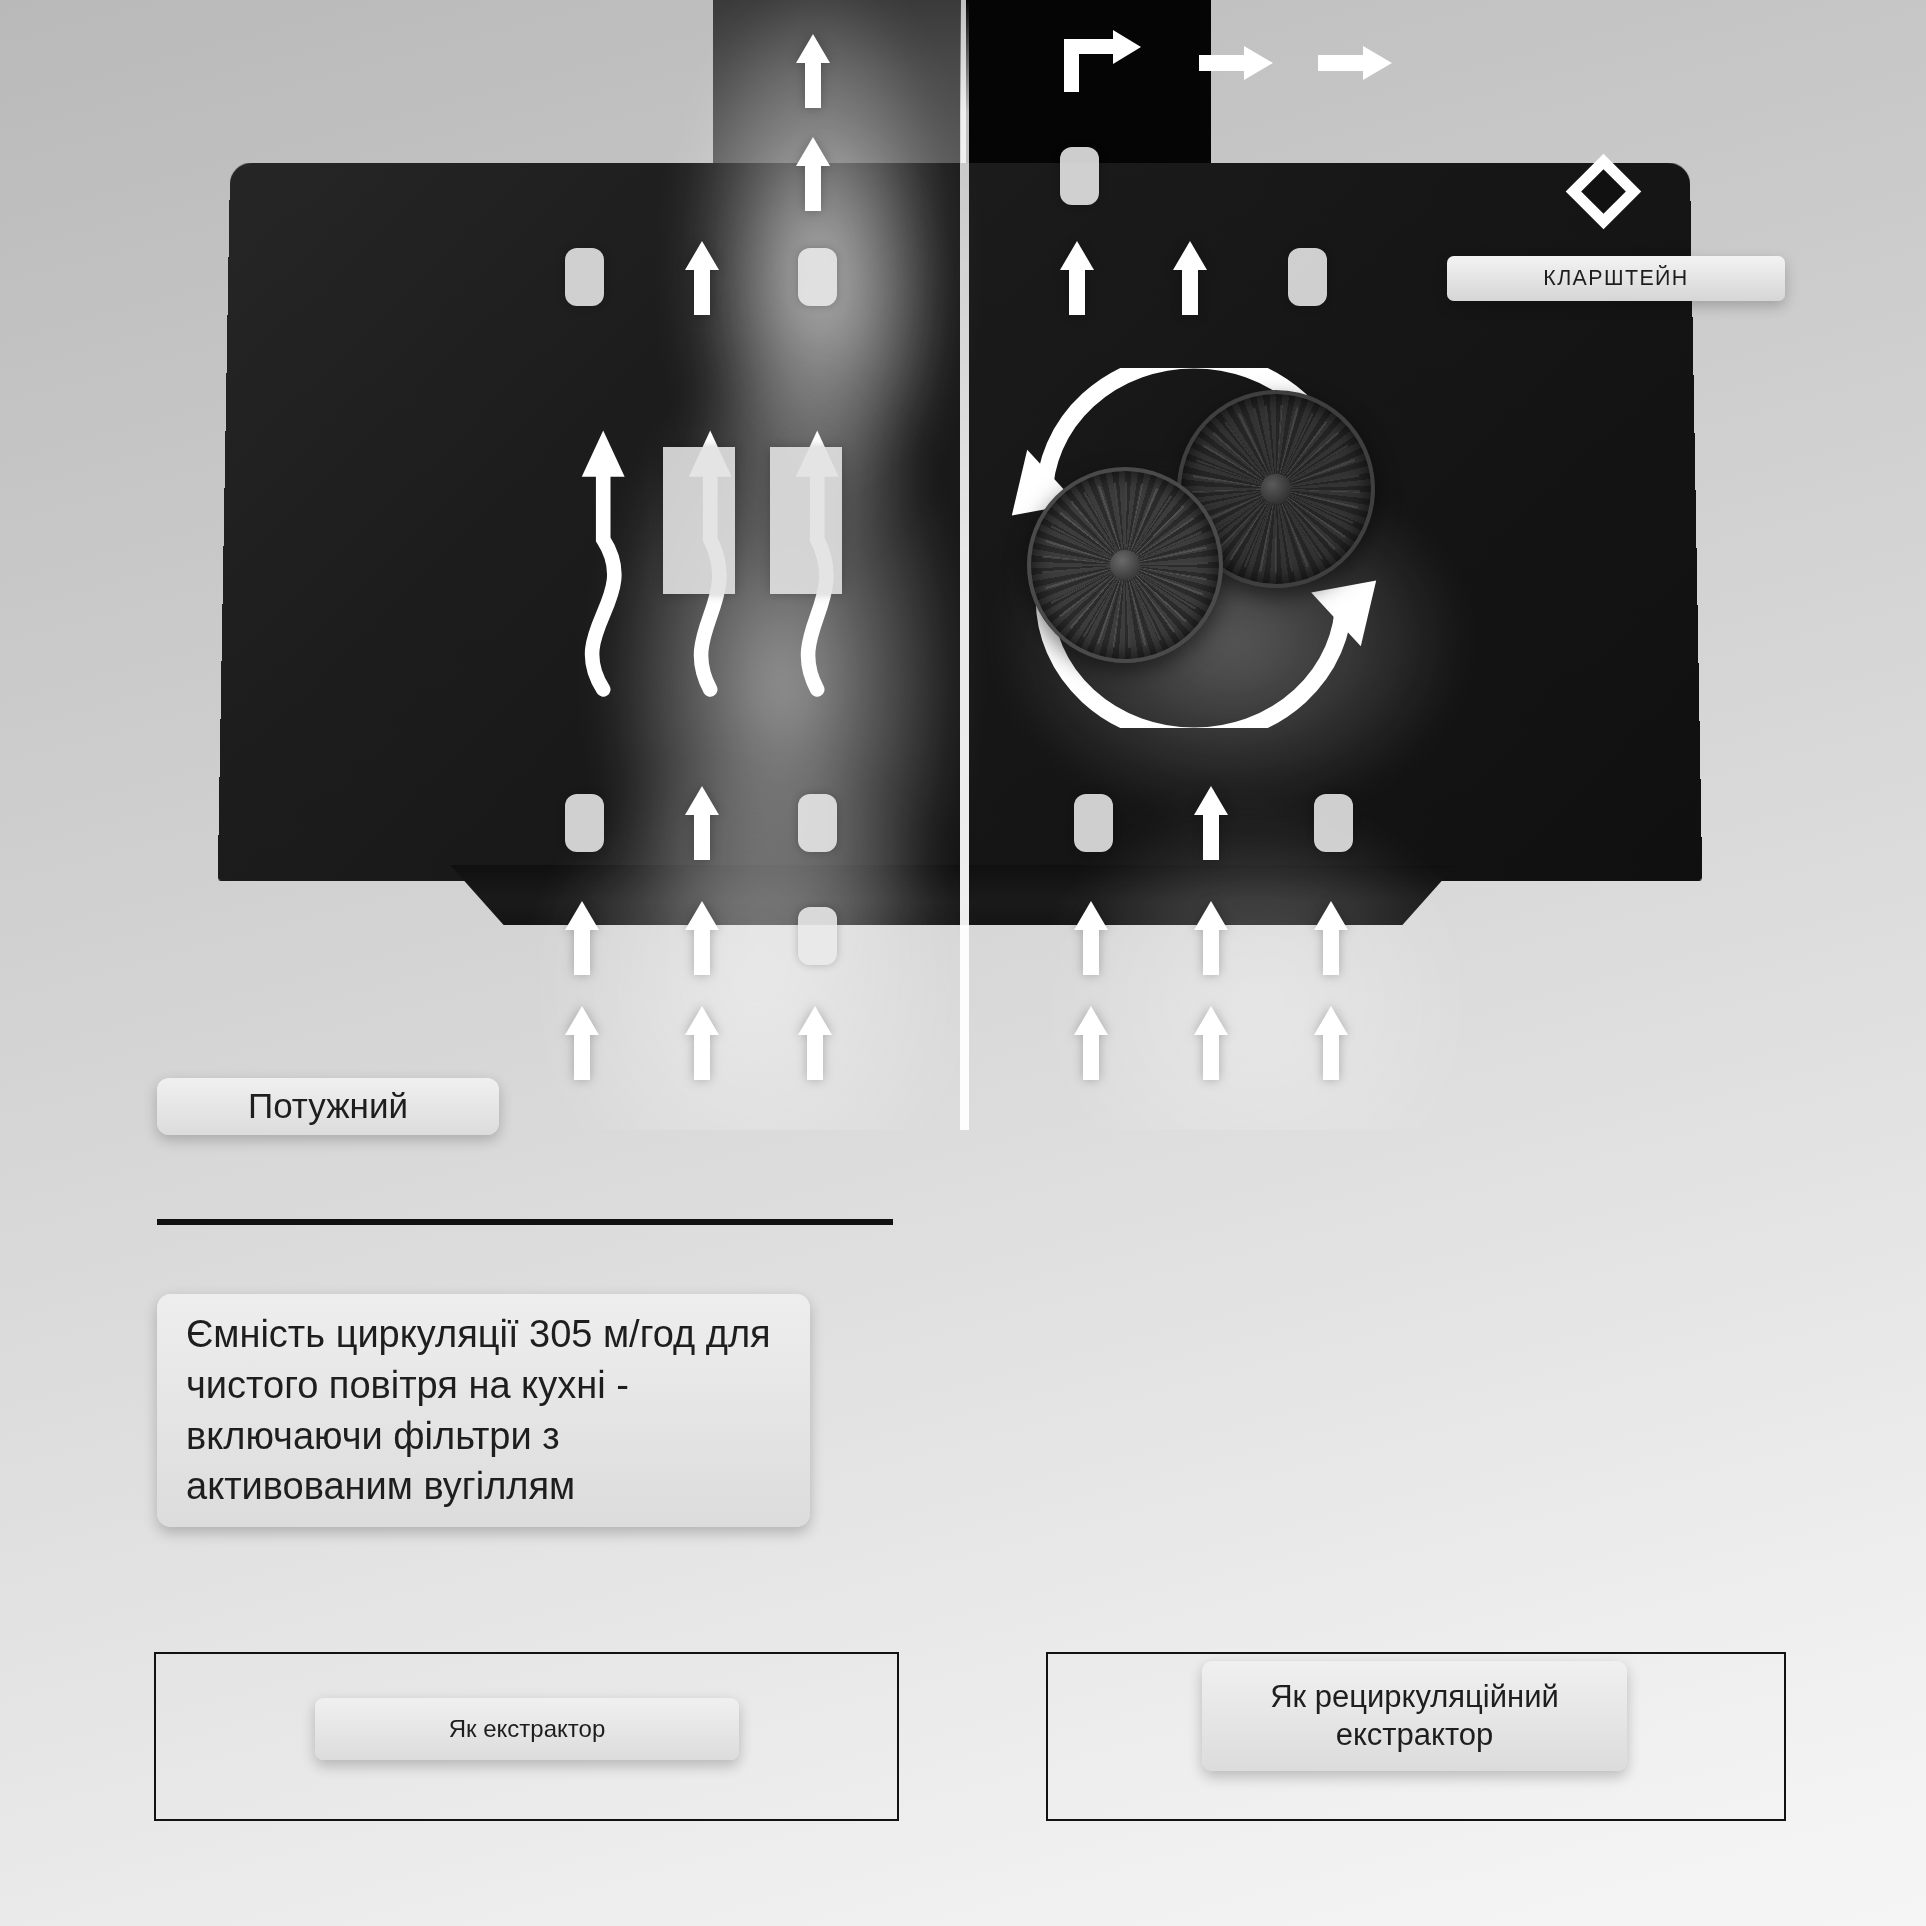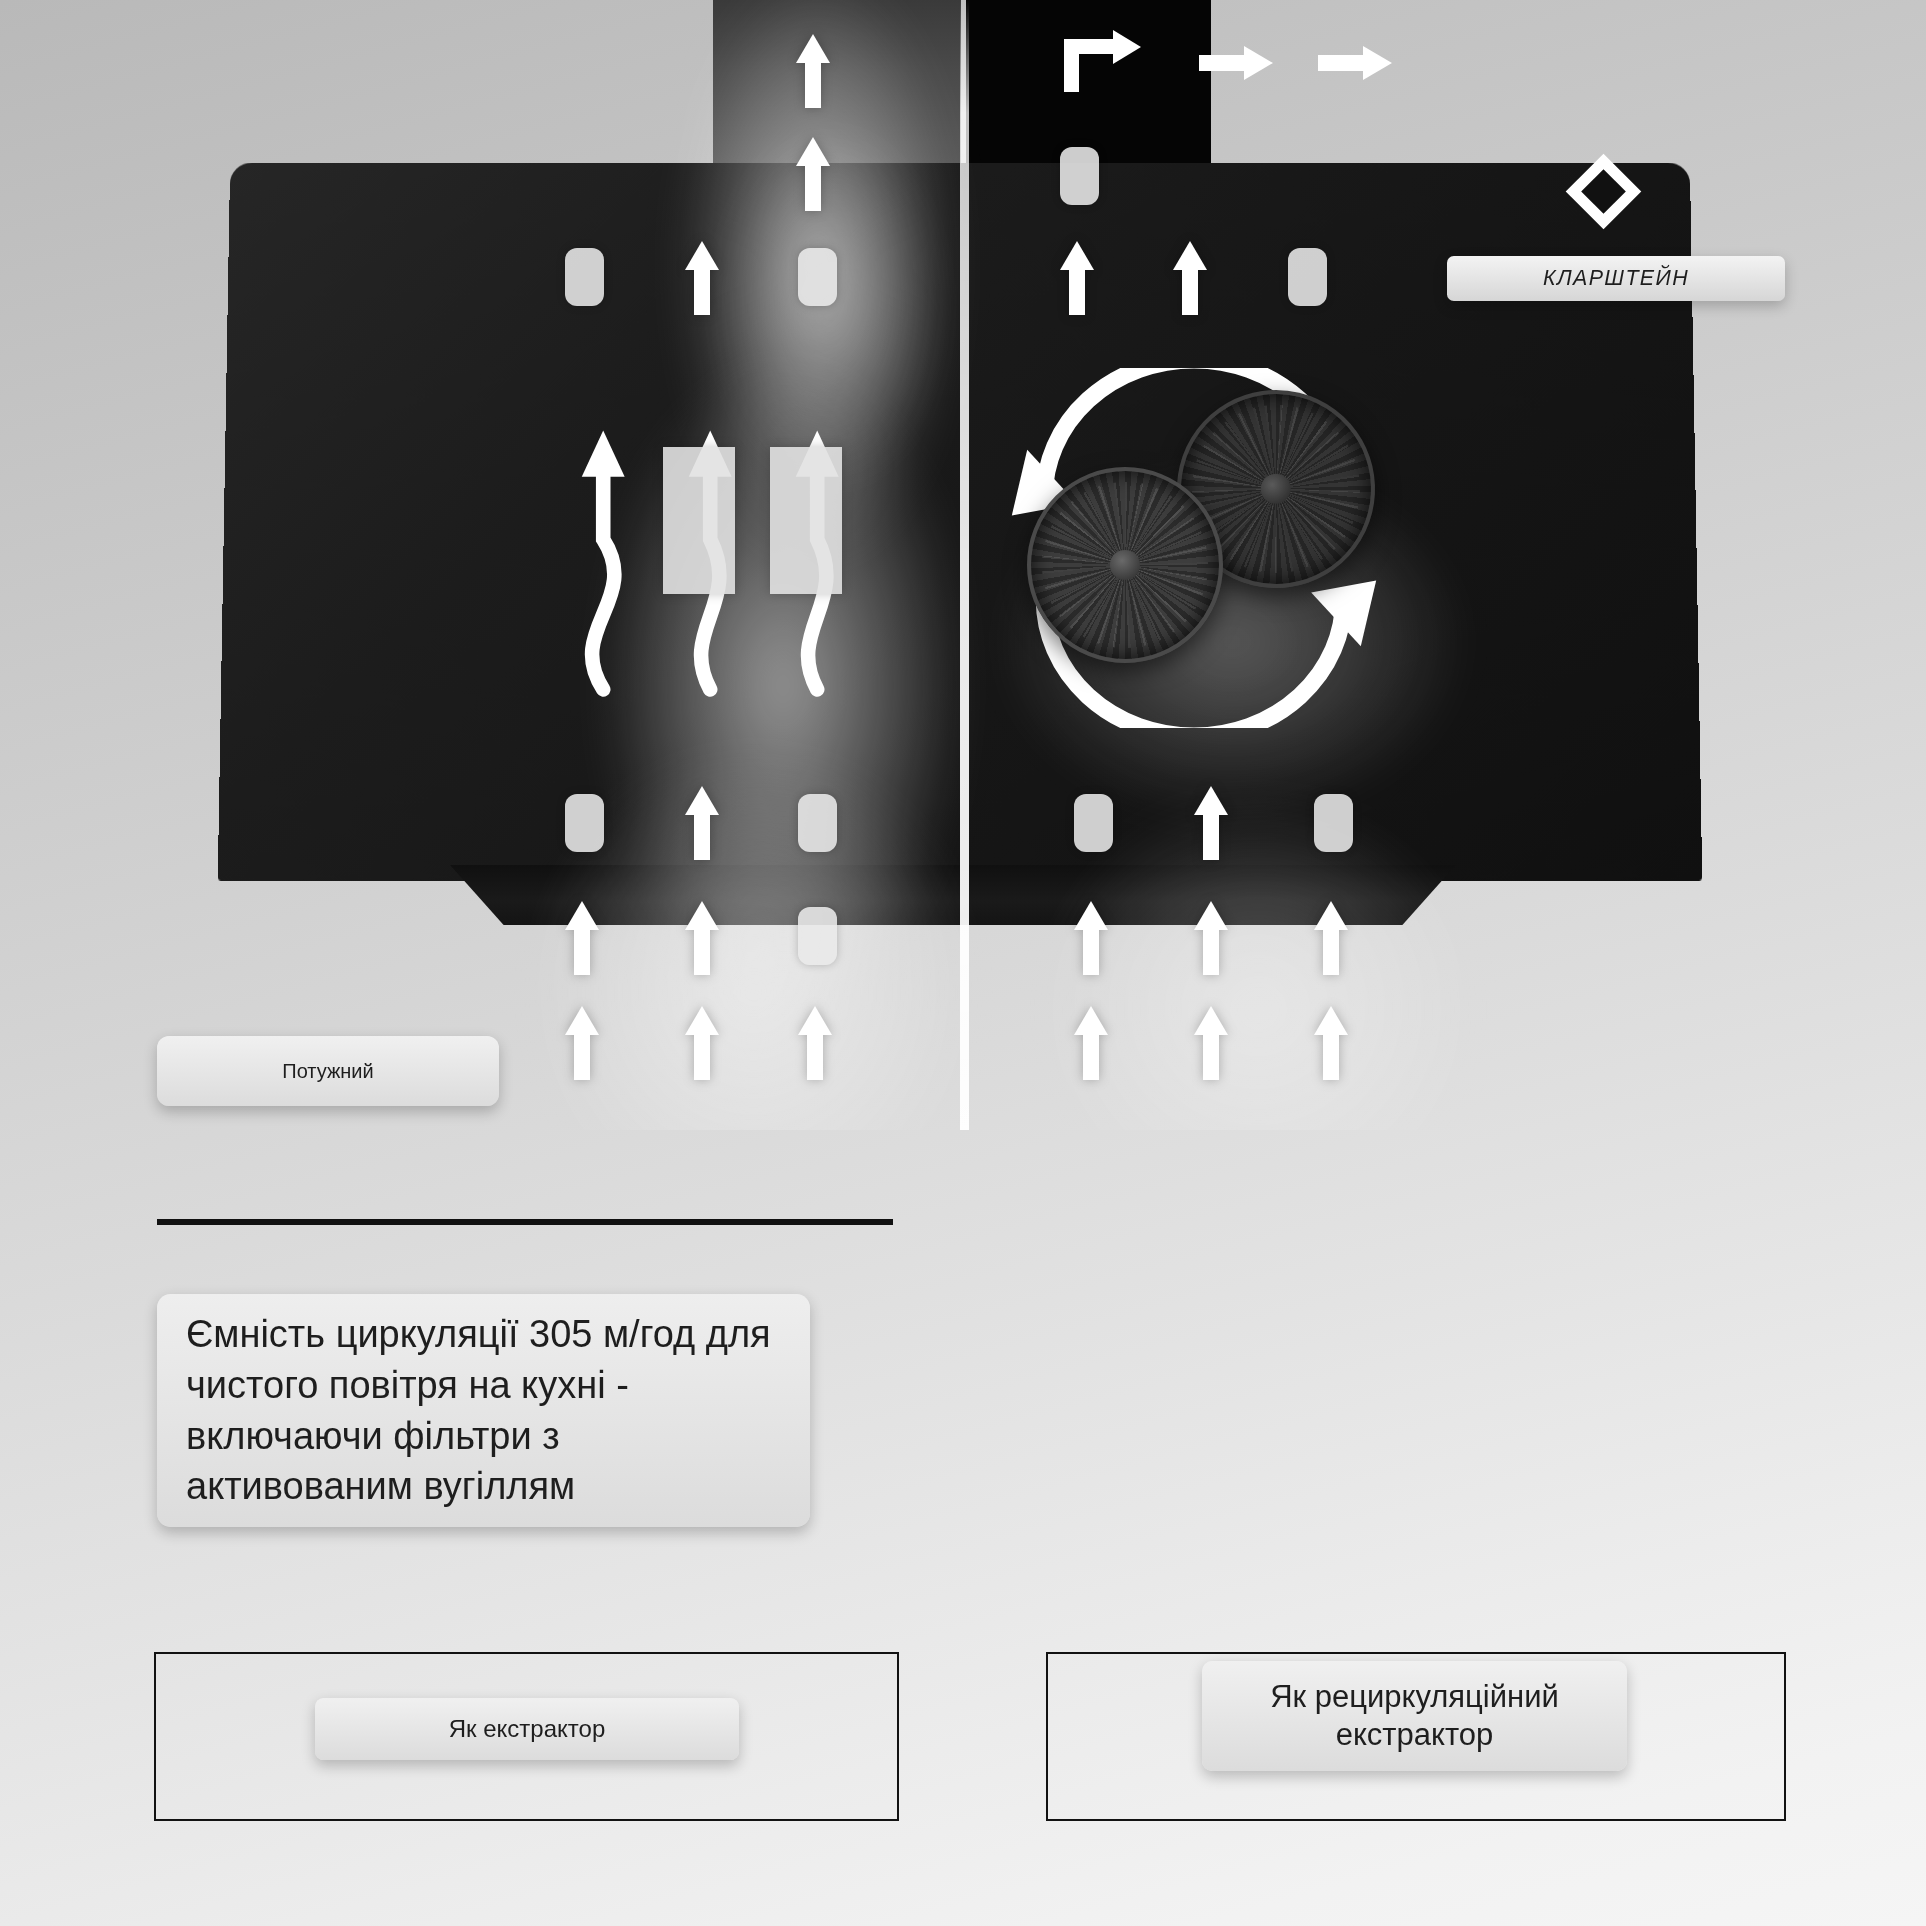--- a/index.html
+++ b/index.html
@@ -258,27 +258,26 @@
     box-sizing: border-box;
   }
 
   .chip-brand {
     left: 1447px; top: 256px;
     width: 338px; height: 45px;
     font-size: 21.4px;
     letter-spacing: 1.4px;
     background: linear-gradient(180deg, #f3f3f3 0%, #d6d6d6 100%);
     border-radius: 6.8px;
-    font-style: italic;
   }
 
   .chip-powerful {
-    left: 157px; top: 1036px;
-    width: 342px; height: 70px;
-    font-size: 20px;
+    left: 157px; top: 1078px;
+    width: 342px; height: 57px;
+    font-size: 35px;
     border-radius: 12px;
   }
 
   .rule {
     position: absolute;
     left: 157px; top: 1219px;
     width: 736px; height: 6px;
     background: #111;
   }
 

